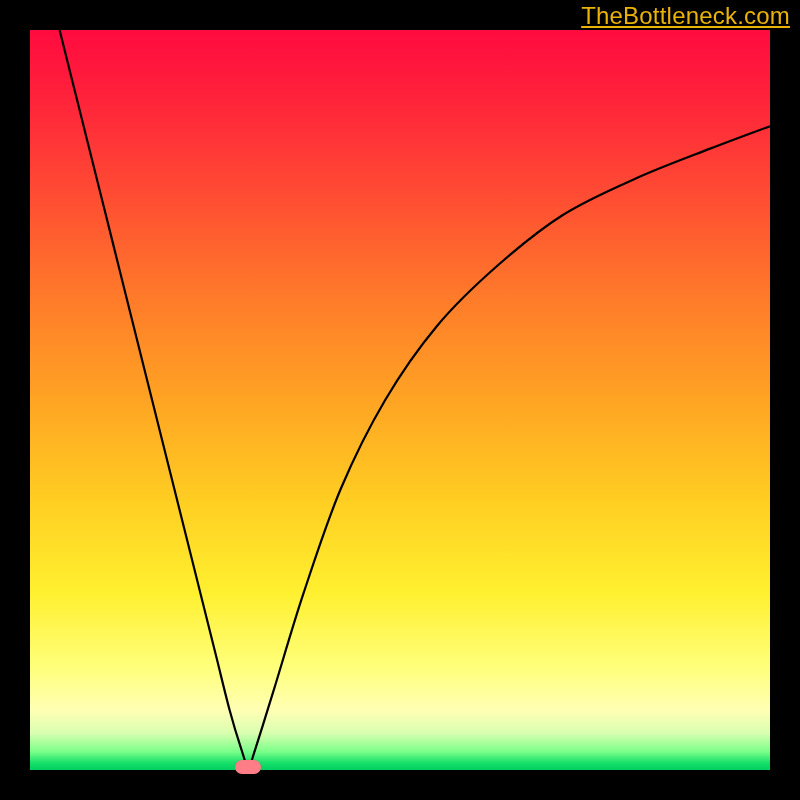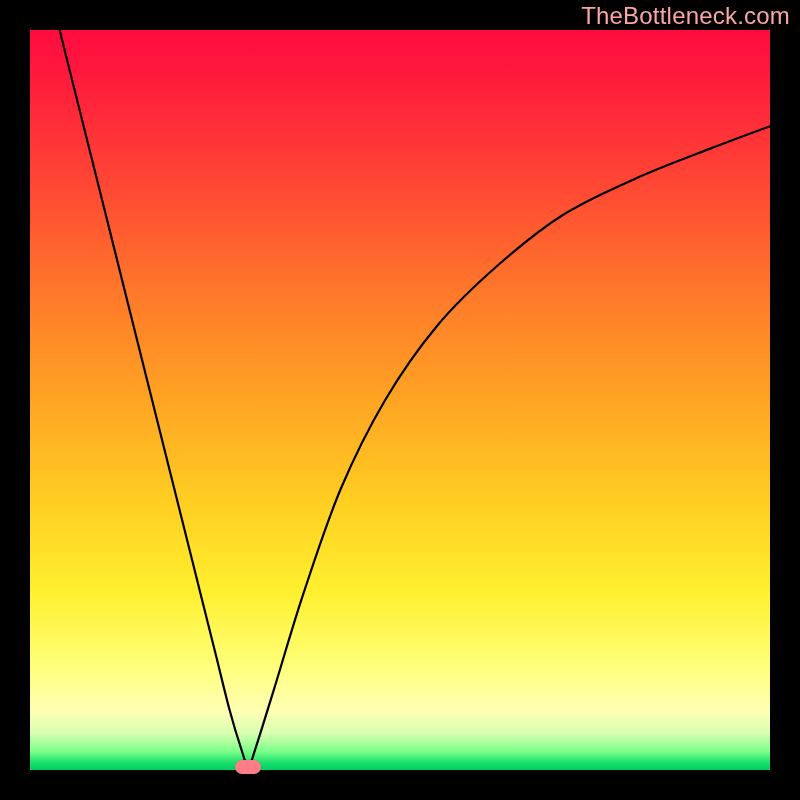--- a/index.html
+++ b/index.html
@@ -14,25 +14,26 @@
   .frame {
     position: relative;
     width: 800px;
     height: 800px;
     background: #000;
   }
   .watermark {
     position: absolute;
     top: 2px;
     right: 10px;
-    color: #fca5a5;
+    color: #eab308;
     font-size: 24px;
     font-weight: 500;
     letter-spacing: 0.2px;
     z-index: 5;
+    text-decoration: underline;
   }
   .plot {
     position: absolute;
     left: 30px;
     top: 30px;
     width: 740px;
     height: 740px;
     
     background: linear-gradient(
       to bottom,

